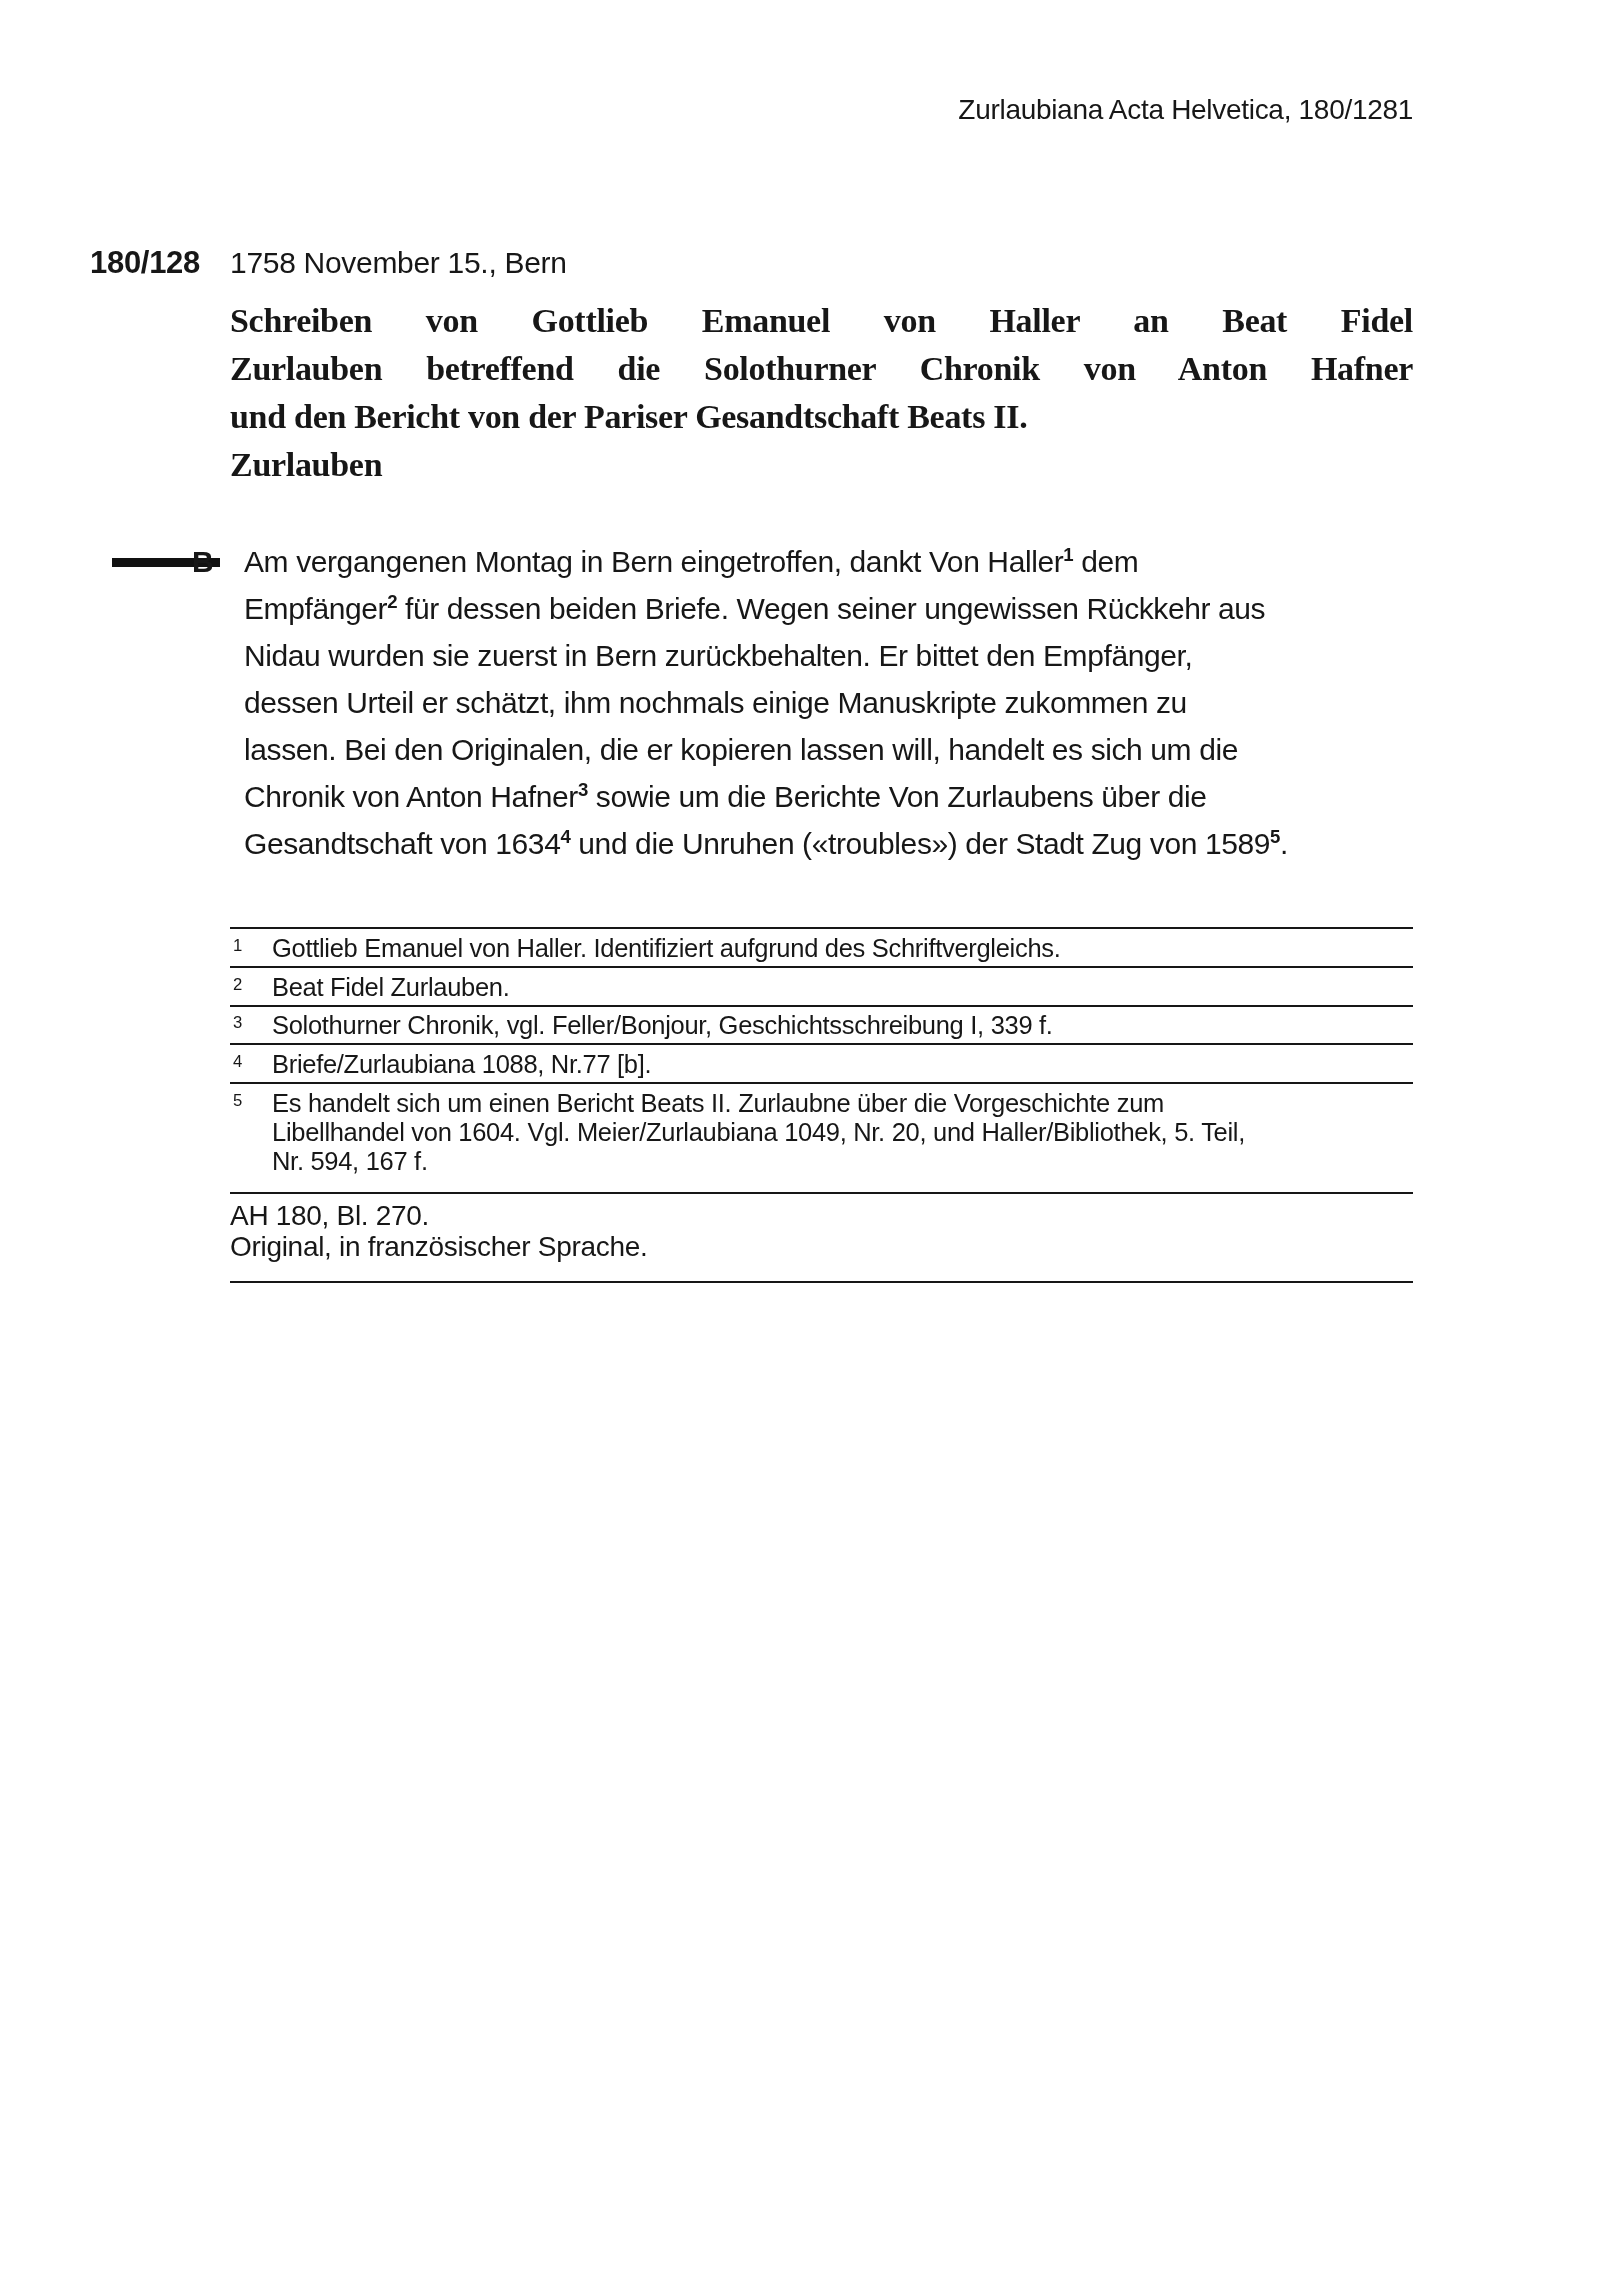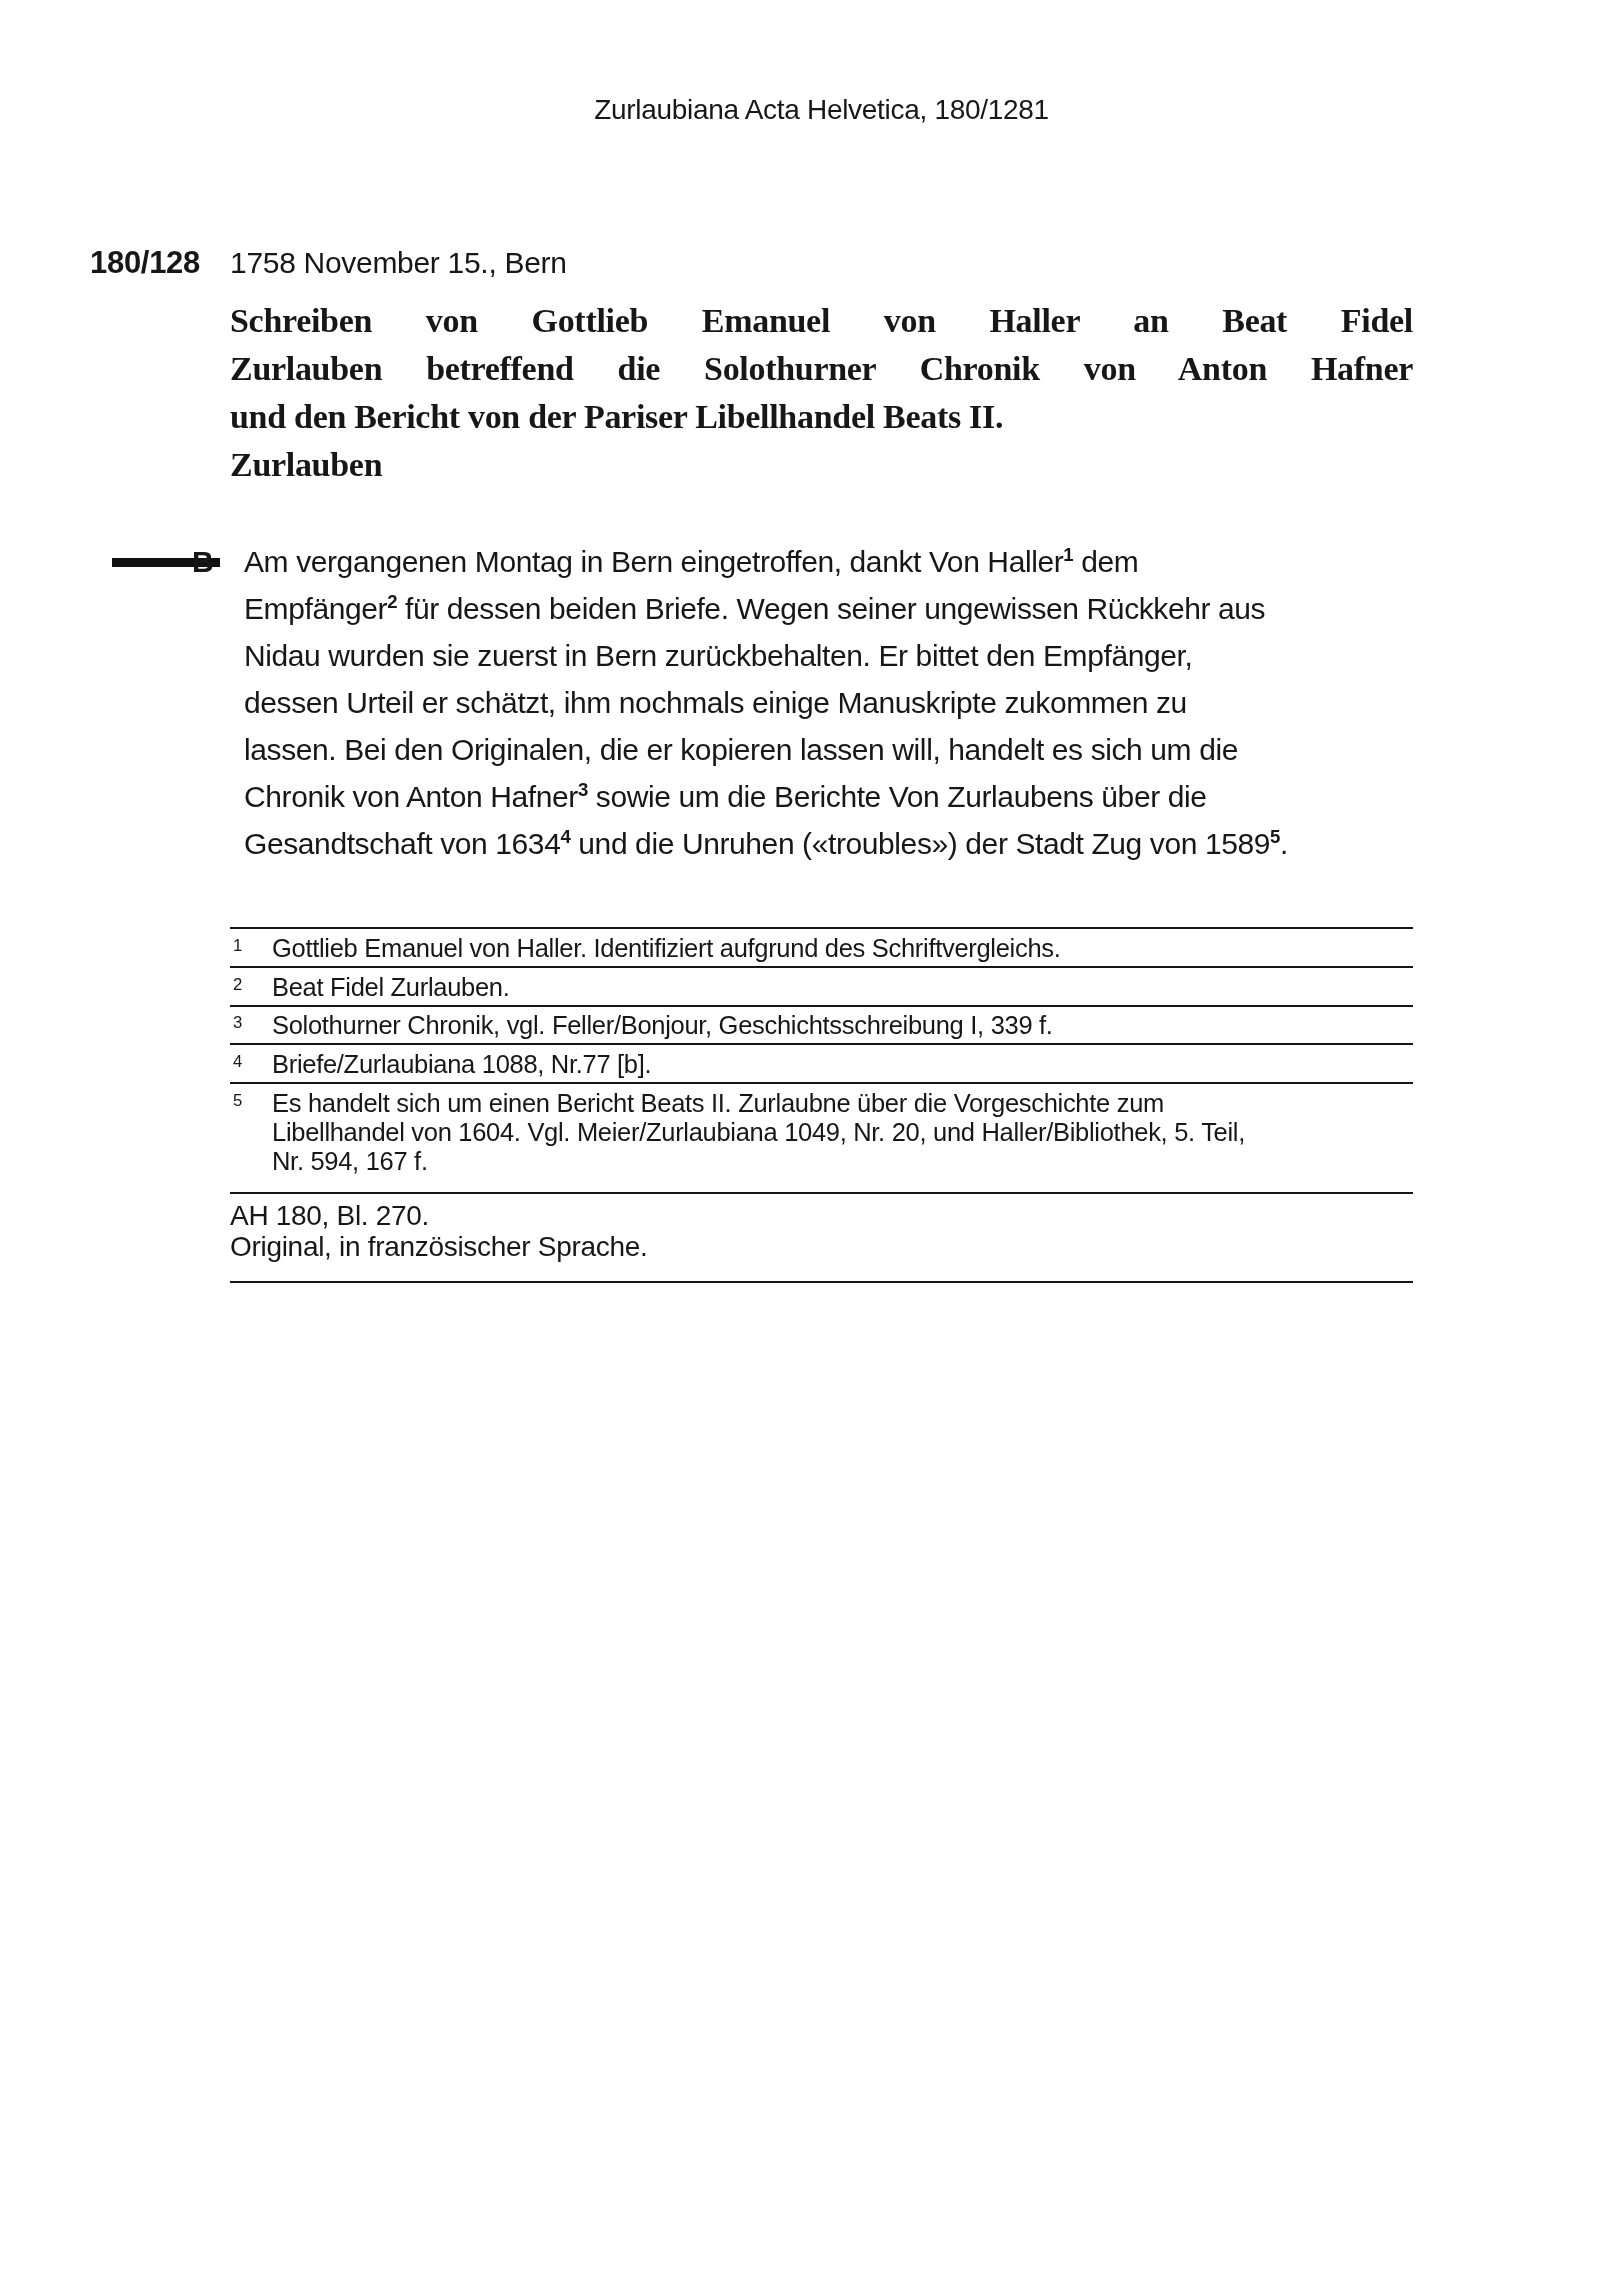--- a/index.html
+++ b/index.html
@@ -17,21 +17,21 @@
     overflow: hidden;
   }
 
   
   .running-header {
     position: absolute;
     left: 230px;
     top: 94px;
     width: 1183px;
     display: flex;
-    justify-content: center;
+    justify-content: flex-end;
     font-size: 28px;
     letter-spacing: -0.3px;
   }
 
   
   .entry-number {
     position: absolute;
     left: 90px;
     top: 245px;
     font-size: 31px;
@@ -151,21 +151,21 @@
     <span class="rh-title">Zurlaubiana Acta Helvetica, 180/128</span>
     <span class="rh-page">1</span>
   </div>
 
   <div class="entry-number">180/128</div>
   <div class="dateline">1758 November 15., Bern</div>
 
   <div class="title-block">
     <div class="title-line justify">Schreiben von Gottlieb Emanuel von Haller an Beat Fidel</div>
     <div class="title-line justify">Zurlauben betreffend die Solothurner Chronik von Anton Hafner</div>
-    <div class="title-line">und den Bericht von der Pariser Libellhandel Beats II.</div>
+    <div class="title-line">und den Bericht von der Pariser Gesandtschaft Beats II.</div>
     <div class="title-line">Zurlauben</div>
   </div>
 
   <div class="section-rule"></div>
 
   <div class="summary-label">B</div>
   <div class="summary-block" id="summary-block">
       <div class="summary-line">Am vergangenen Montag in Bern eingetroffen, dankt Von Haller<sup class="fnref">1</sup> dem</div>
       <div class="summary-line">Empfänger<sup class="fnref">2</sup> für dessen beiden Briefe. Wegen seiner ungewissen Rückkehr aus</div>
       <div class="summary-line">Nidau wurden sie zuerst in Bern zurückbehalten. Er bittet den Empfänger,</div>

